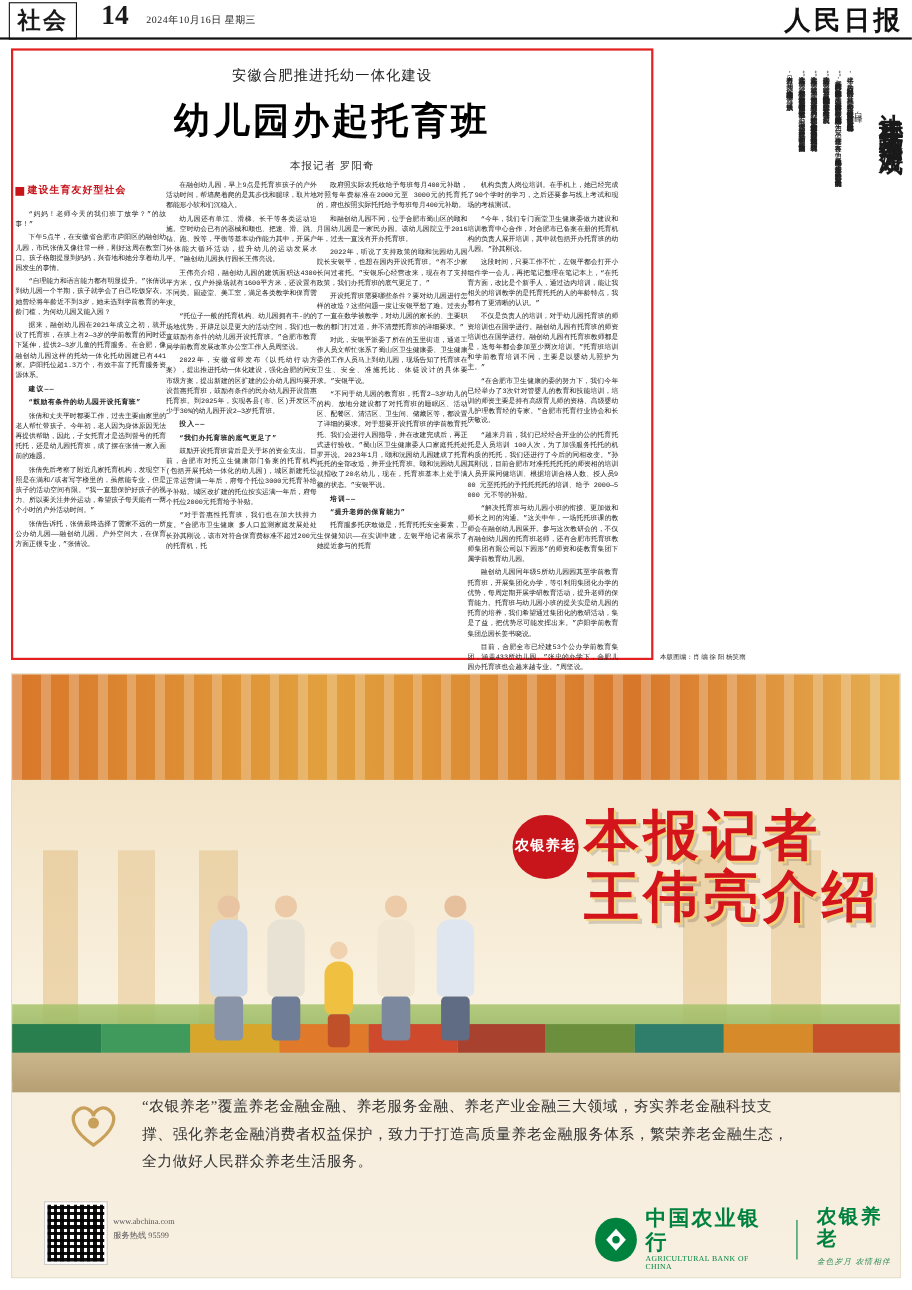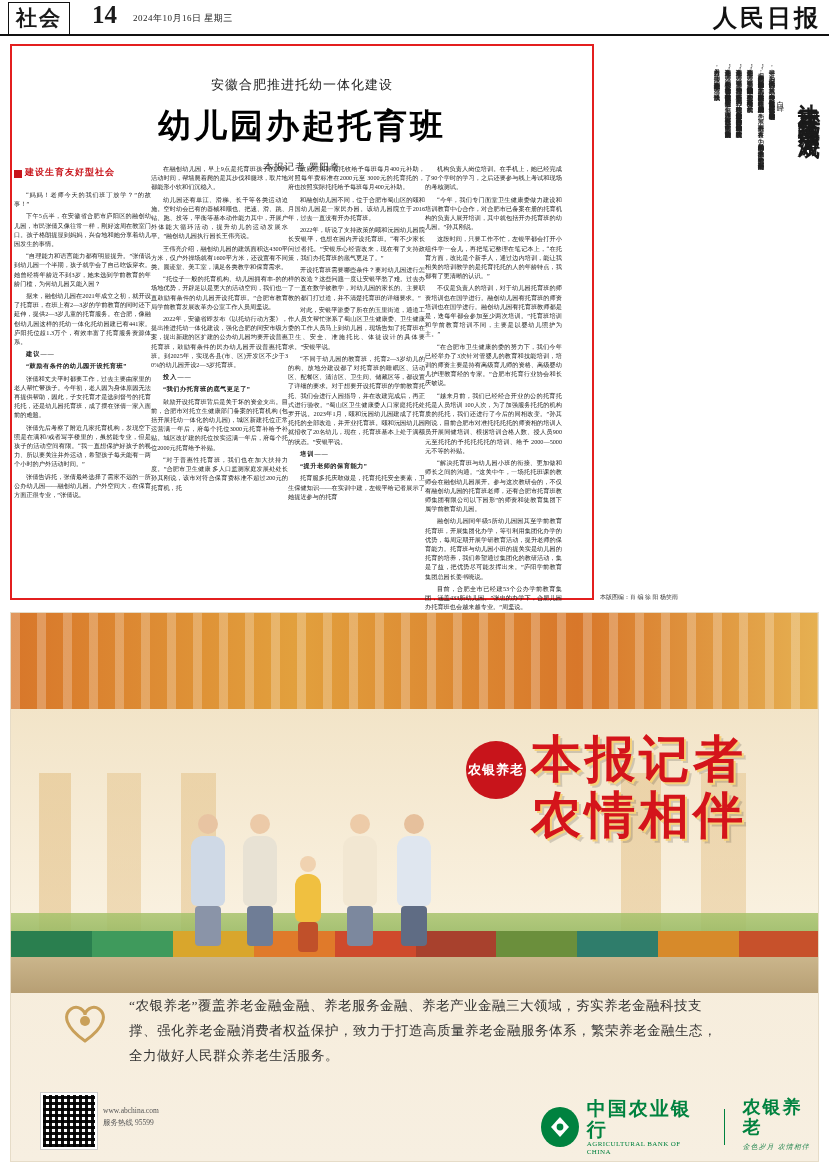--- a/index.html
+++ b/index.html
@@ -45,34 +45,34 @@
     position:absolute;left:10px;top:44px;width:584px;height:556px;
     border:2px solid #e31f1f;
     box-sizing:border-box;
   }
 
   
   .article{
     position:absolute;left:14px;top:48px;width:576px;height:548px;
   }
   .kicker{
-    text-align:center;font-size:13px;letter-spacing:1px;margin-top:28px;color:#222;
+    text-align:center;font-size:13px;letter-spacing:1px;margin-top:12px;color:#222;
   }
   .headline{
     text-align:center;font-size:33px;font-weight:bold;letter-spacing:3px;
     margin-top:10px;color:#000;
     font-family:"DejaVu Serif", serif;
   }
   .byline{
     text-align:center;font-size:9.5px;margin-top:12px;color:#333;letter-spacing:1px;
   }
 
   .cols{
     position:absolute;left:0;top:116px;width:576px;height:430px;
-    display:flex;gap:0;
+    display:flex;gap:0;font-family:Liberation Mono, monospace;
   }
   .col{width:137px;}
   .col p{
     margin:0 0 3px 0;
     font-size:6.2px;line-height:9.2px;text-align:justify;
     text-indent:12px;color:#222;
     word-break:break-all;
   }
   .subhead{
     display:inline-block;
@@ -370,21 +370,21 @@
         <div class="p-legs" style="background:#5f6c84"></div>
       </div>
     </div>
 
     <div class="ad-logo">
       <div class="ad-logo-badge">农银养老</div>
     </div>
 
     <div class="ad-bigtitle">
       <div>本报记者</div>
-      <div>农情相伴</div>
+      <div>王伟亮介绍</div>
     </div>
 
 
     <div class="heart-icon">
       <svg width="52" height="52" viewBox="0 0 52 52">
         <path d="M26 46 C6 32 4 20 12 14 C19 9 26 16 26 20 C26 16 33 9 40 14 C48 20 46 32 26 46 Z" fill="none" stroke="#c9a05a" stroke-width="3"></path>
         <circle cx="26" cy="26" r="5" fill="#c9a05a"></circle>
       </svg>
     </div>
 

